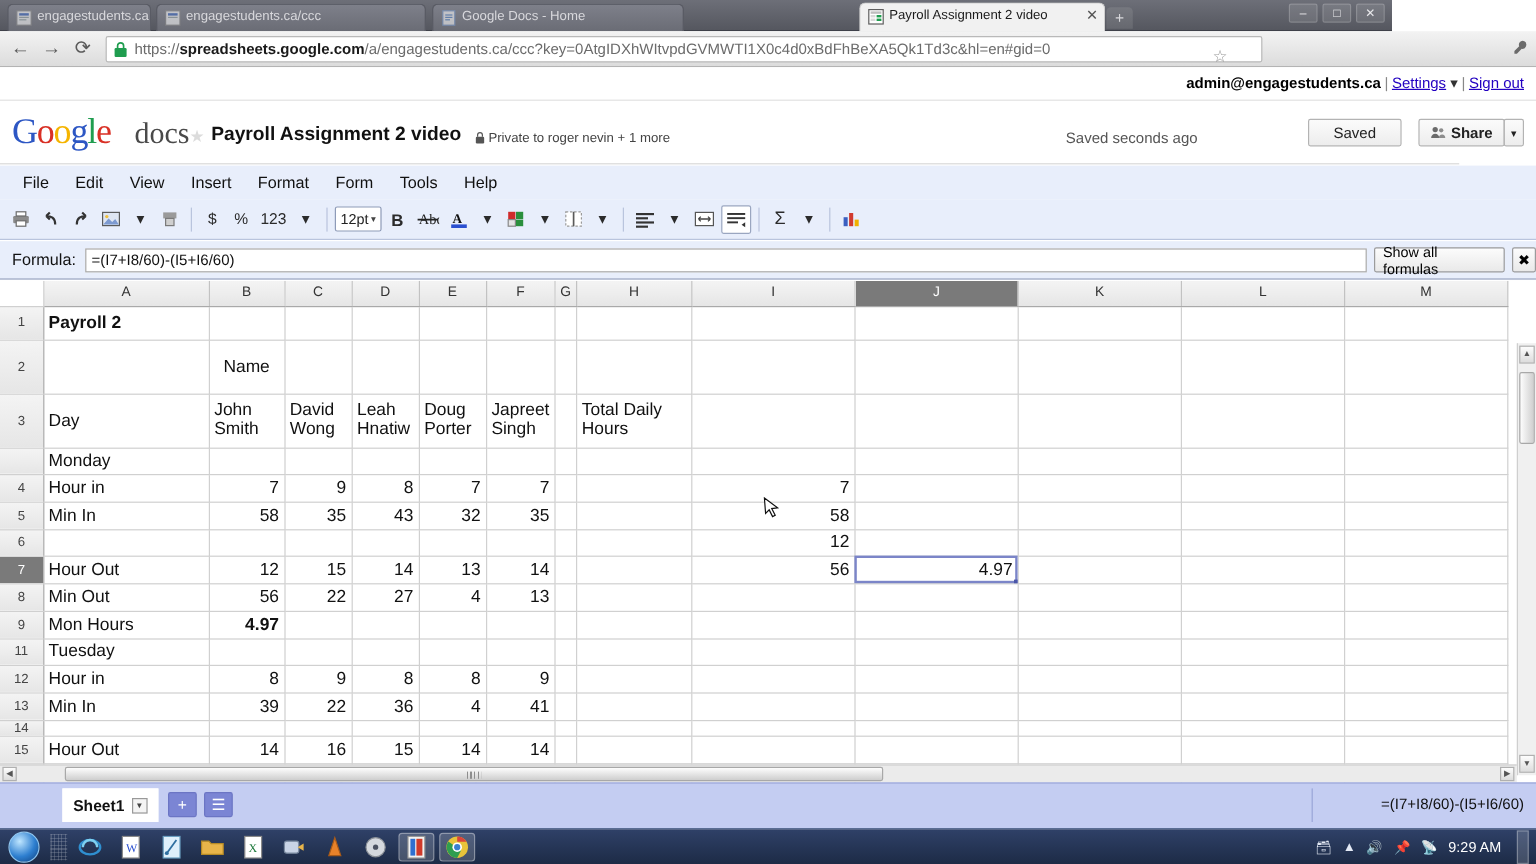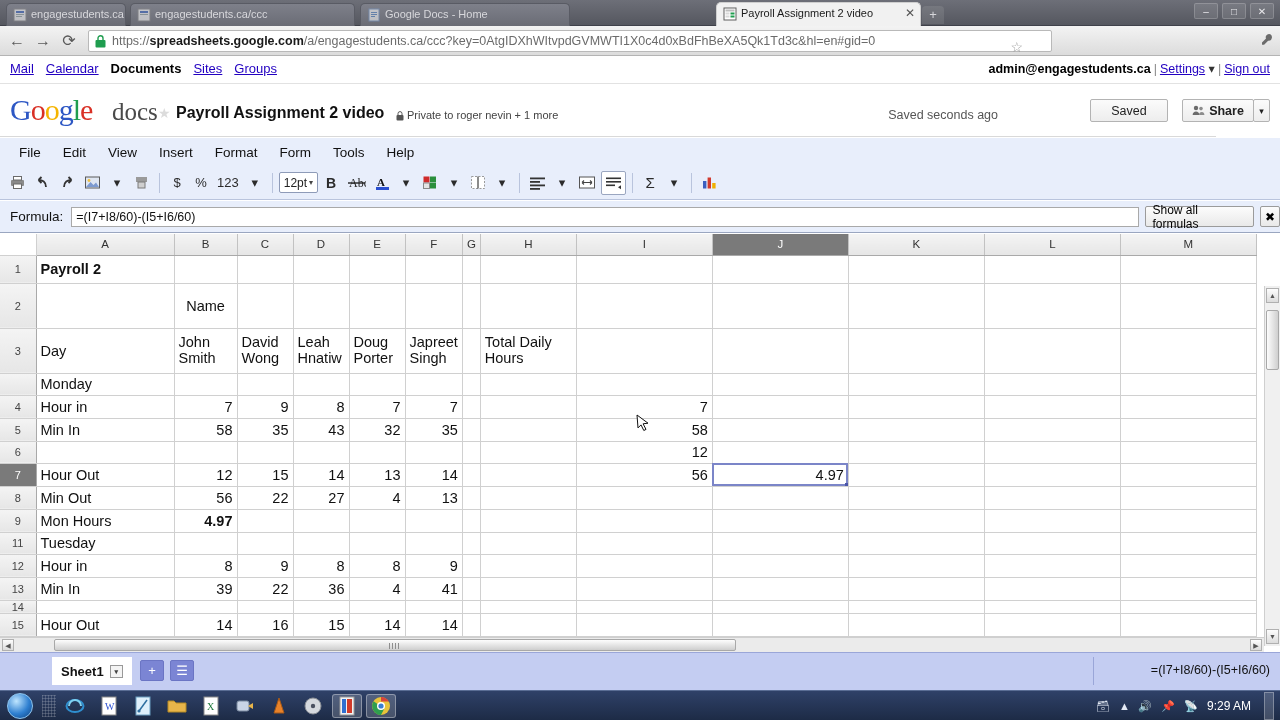--- a/index.html
+++ b/index.html
@@ -7,21 +7,21 @@
     margin: 0; padding: 0;
     width: 1280px; height: 720px;
     overflow: hidden;
     font-family: "Liberation Sans", sans-serif;
     background: #fff;
   }
   #app { position: relative; width: 1280px; height: 720px; }
 
   
   .tabstrip {
-    position: absolute; left: 0; top: 0; width: 1280px; height: 26px;
+    position: absolute; left: 0; top: 0; width: 1160px; height: 26px;
     background: linear-gradient(#6d6f78, #55575f);
     border-bottom: 1px solid #3f414a;
   }
   .tab {
     position: absolute; top: 3px; height: 23px;
     border-radius: 5px 5px 0 0;
     font-size: 11px; color: #d8d8dc;
     padding: 4px 6px 0 24px;
     white-space: nowrap; overflow: hidden;
     background: linear-gradient(#7e808a, #6a6c75);
@@ -432,23 +432,20 @@
       </svg>
       <div class="urltext"><span class="dim">https://</span><b>spreadsheets.google.com</b><span class="dim">/a/engagestudents.ca/ccc?key=0AtgIDXhWItvpdGVMWTI1X0c4d0xBdFhBeXA5Qk1Td3c&amp;hl=en#gid=0</span></div>
       <span class="star">☆</span>
     </div>
     <svg class="wrench" viewBox="0 0 12 14">
       <path d="M8 1a3.3 3.3 0 00-3 4.6L1 9.6v2.1h2.1l4-4A3.3 3.3 0 108 1z" fill="#6b6b6b"></path>
     </svg>
   </div>
 
   <div class="gbar">
-    <div class="gbar-left">
-      <a>Mail</a><a>Calendar</a><a class="current">Documents</a><a>Sites</a><a>Groups</a>
-    </div>
     <div class="gbar-right">
       <b>admin@engagestudents.ca</b><span class="sep">|</span><a>Settings</a>
       <span>▾</span><span class="sep">|</span><a>Sign out</a>
     </div>
   </div>
 
   <div class="dheader">
     <div class="glogo"><span class="b">G</span><span class="r">o</span><span class="y">o</span><span class="b">g</span><span class="g">l</span><span class="r">e</span></div>
     <div class="gdocsword">docs</div>
     <div class="dstar">★</div>

